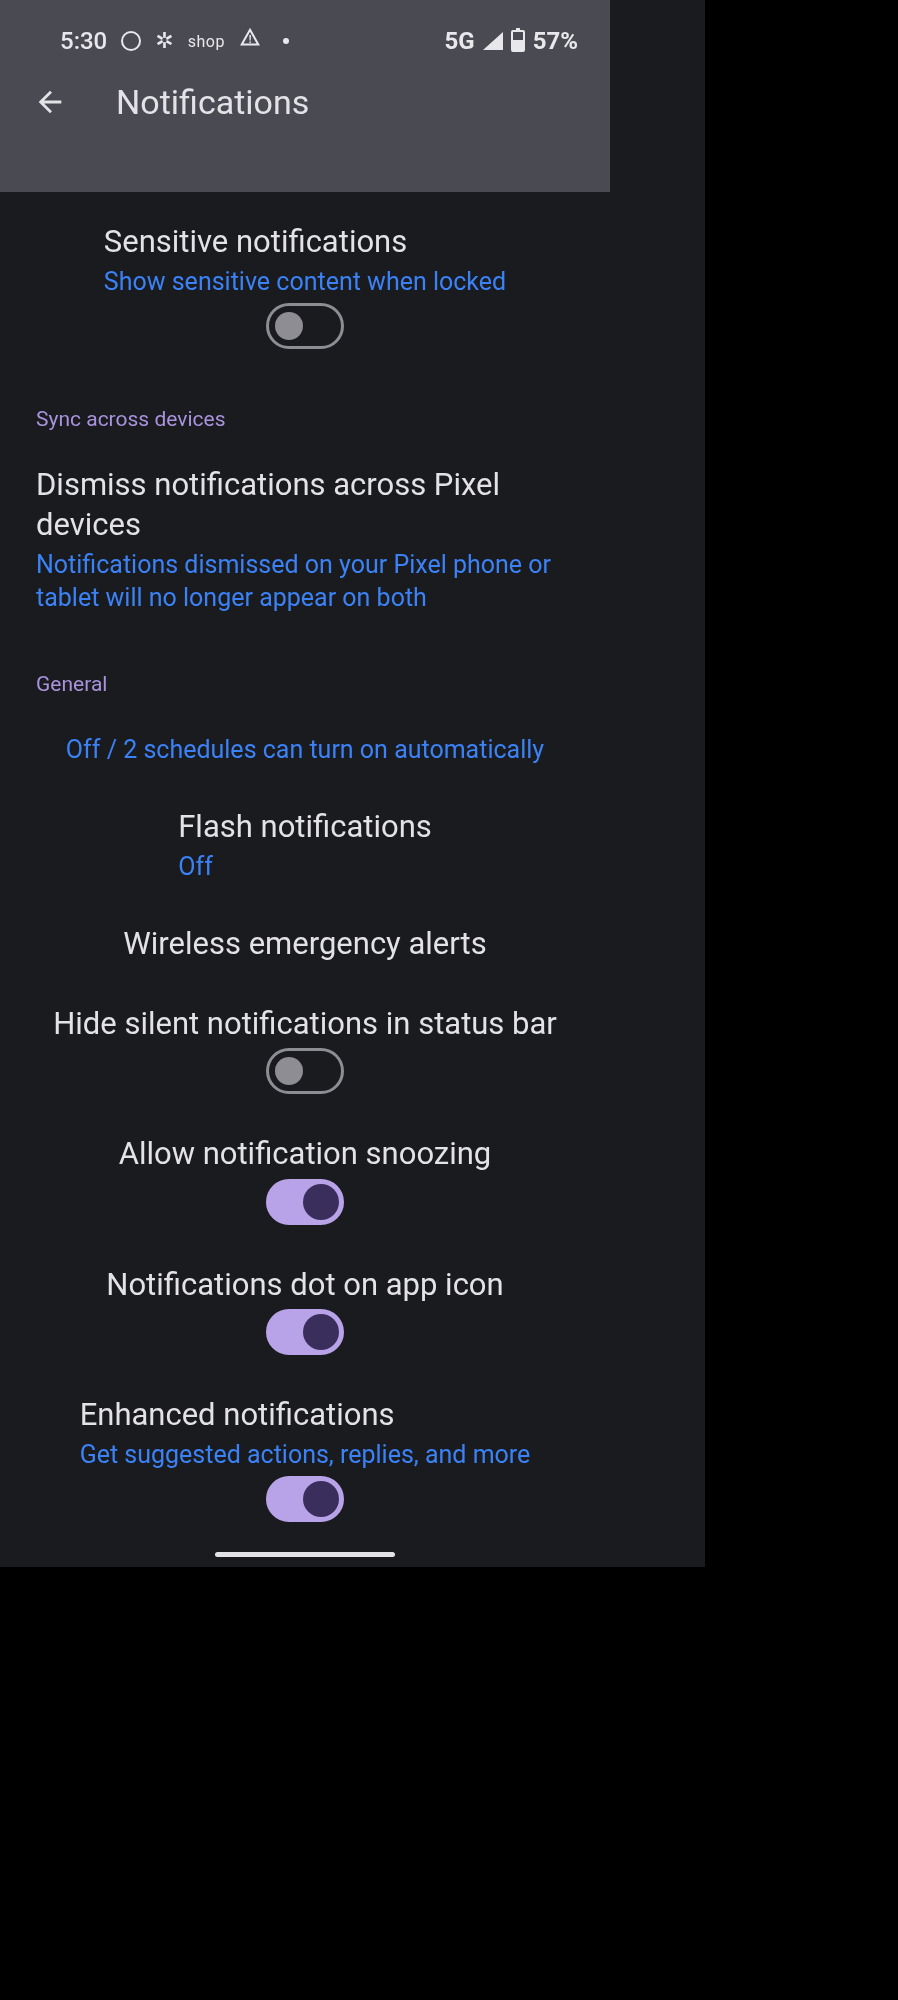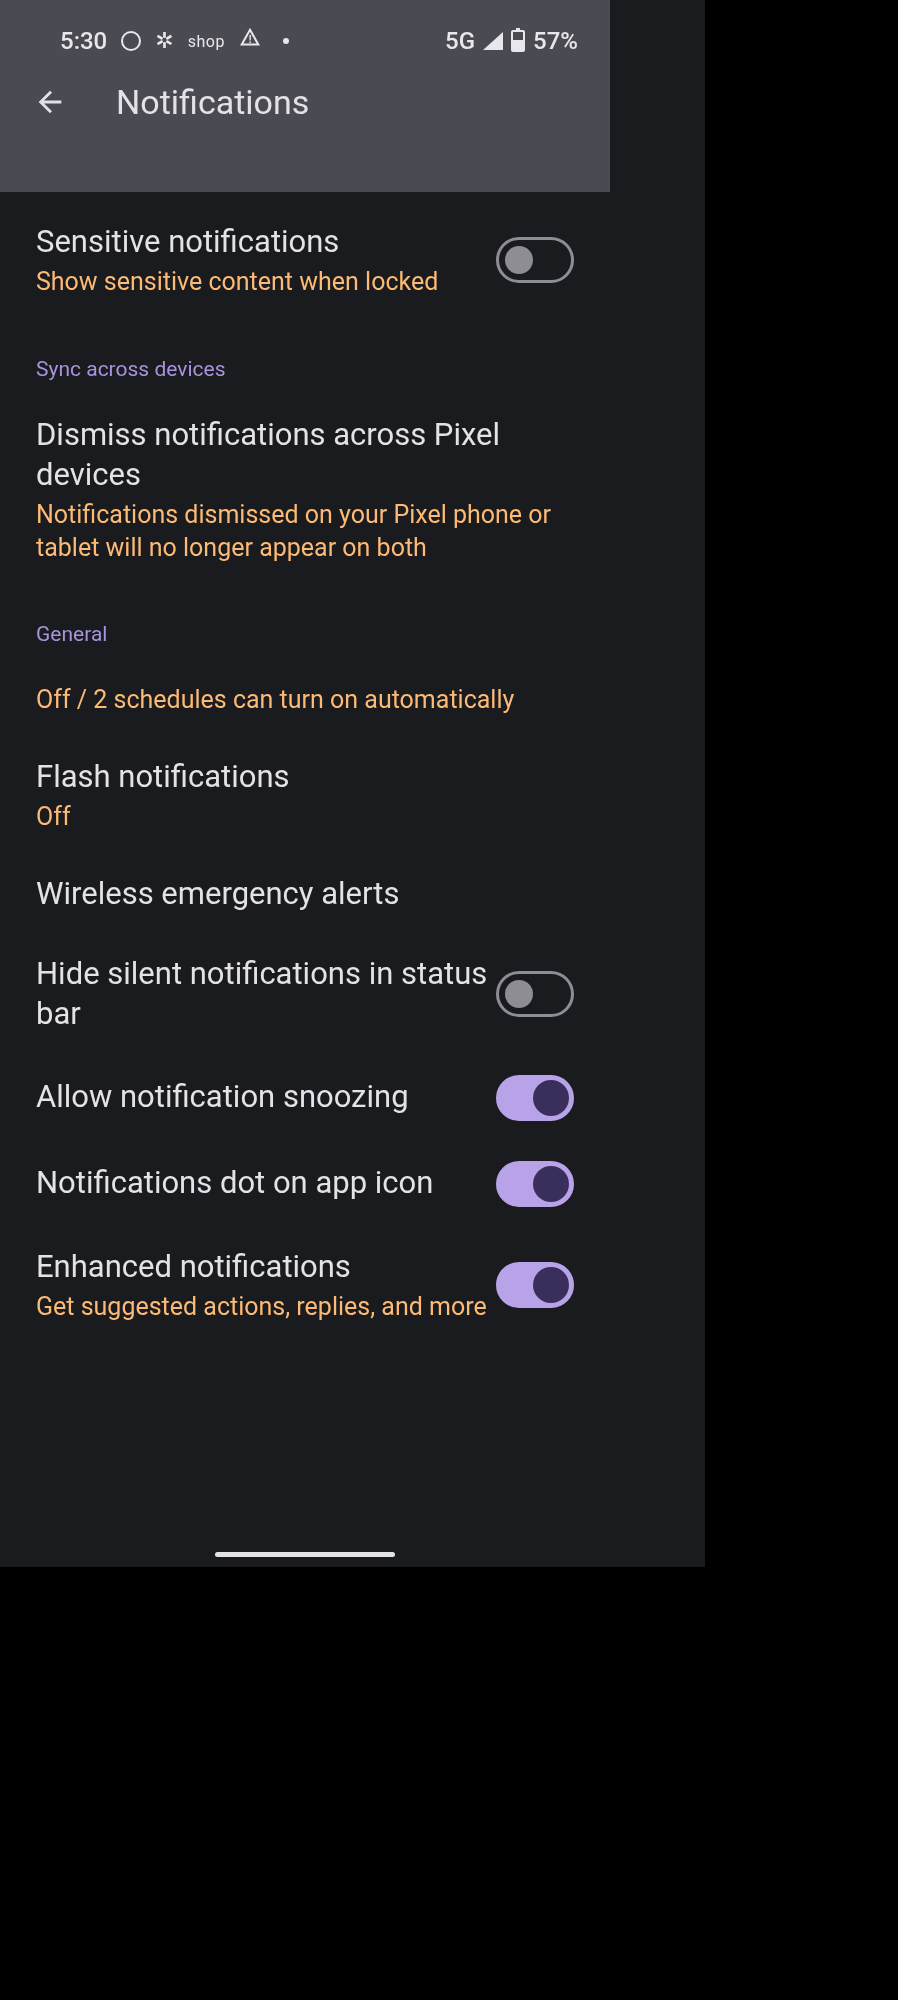--- a/index.html
+++ b/index.html
@@ -25,21 +25,21 @@
       background: #4a4a52;
       display: flex;
       align-items: center;
       justify-content: space-between;
       padding: 0 32px 0 60px;
       font-size: 24px;
       font-weight: 500;
       color: #e8e7eb;
     }
     .status-left { display: flex; align-items: center; gap: 14px; }
-    .status-right { display: flex; align-items: center; gap: 8px; }
+    .status-right { display: flex; align-items: center; gap: 8px; font-weight: bold; }
     .circle-icon {
       width: 20px; height: 20px; border: 2.5px solid #e8e7eb; border-radius: 50%;
     }
     .snowflake { font-size: 22px; line-height: 1; }
     .shop-text { font-size: 16px; letter-spacing: 0.5px; font-weight: 400; }
     .dot { width: 6px; height: 6px; background:#e8e7eb; border-radius:50%; margin-left:8px; }
     .signal-icon {
       width: 0; height: 0;
       border-style: solid;
       border-width: 0 0 18px 20px;
@@ -65,24 +65,25 @@
     }
     .back-btn { width: 40px; height:40px; display:flex; align-items:center; justify-content:center; cursor:pointer; }
     .header-title { font-size: 34px; font-weight: 400; color: #e3e2e6; }
 
     .content { padding: 10px 36px 20px 36px; }
 
     .setting-row {
       display: flex; align-items: center; justify-content: space-between;
       padding: 20px 0;
       gap: 4px;
+      flex-direction: column;
     }
     .setting-text { flex: 1; }
     .setting-title { font-size: 31px; font-weight: 400; color: #e3e2e6; line-height: 1.3; }
-    .setting-subtitle { font-size: 25px; color: #fdba74; margin-top: 4px; line-height: 1.3; }
+    .setting-subtitle { font-size: 25px; color: #3b82f6; margin-top: 4px; line-height: 1.3; }
 
     .section-header {
       font-size: 21px; color: #a993dd; font-weight: 400;
       padding: 38px 0 14px 0;
     }
 
     .toggle {
       width: 78px; height: 46px; border-radius: 23px; position: relative;
       flex-shrink: 0; cursor: pointer;
     }

